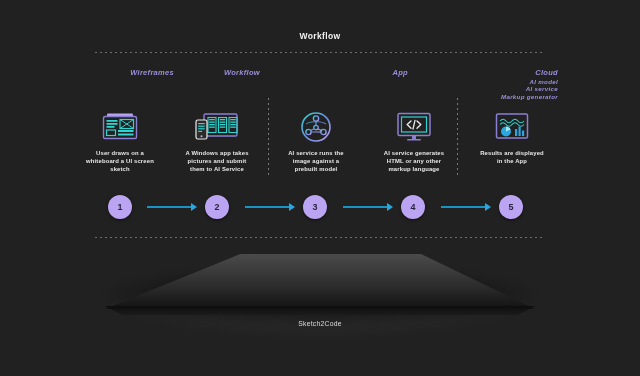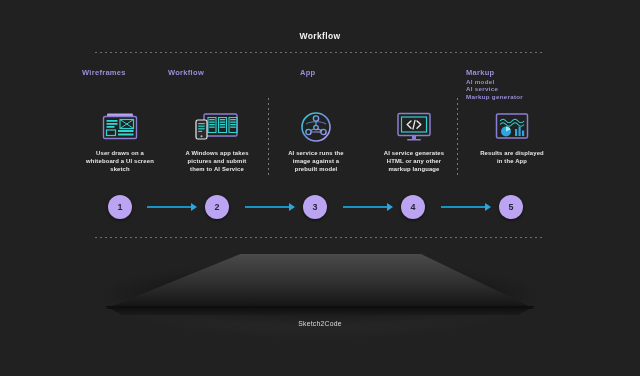--- a/index.html
+++ b/index.html
@@ -36,26 +36,27 @@
   .vrule{
     position:absolute;top:98px;width:1px;height:80px;
     background-image:linear-gradient(to bottom,#7a7a7a 0 2px,transparent 2px 5px);
     background-size:1px 5px;
     background-repeat:repeat-y;
   }
 
   
   .grp{
     position:absolute;
-    text-align:left;
+    text-align:right;
     color:#9b8ed8;
     font-size:7.5px;
     font-weight:bold;
     letter-spacing:.3px;
     line-height:8.8px;
+    font-style:italic;
   }
   .grp .sub{
     display:block;
     font-size:6.2px;
     font-weight:bold;
     color:#9b8ed8;
     line-height:7.6px;
   }
 
   
@@ -150,26 +151,26 @@
   <div class="vrule" style="left:457px;"></div>
 
   <div class="grp" style="left:82px;top:69px;width:92px;">
     <span>Wireframes</span>
   </div>
 
   <div class="grp" style="left:168px;top:69px;width:92px;">
     <span>Workflow</span>
   </div>
 
-  <div class="grp" style="left:300px;top:69px;width:92px;">
+  <div class="grp" style="left:316px;top:69px;width:92px;">
     <span>App</span>
   </div>
 
   <div class="grp" style="left:466px;top:69px;width:92px;">
-    <span>Markup</span>
+    <span>Cloud</span>
     <span class="sub">AI model</span>
     <span class="sub">AI service</span>
     <span class="sub">Markup generator</span>
   </div>
 
   <div class="step" style="left:72px;top:108px;">
     <div class="iconwrap">
       <svg width="38" height="30" viewBox="0 0 38 30">
         <rect x="6" y="1.5" width="26" height="3" rx="1" fill="#b9a4ef"></rect>
         <rect x="2.5" y="4.5" width="33" height="22" rx="1.6" fill="none" stroke="#8b7fd4" stroke-width="1.4"></rect>

